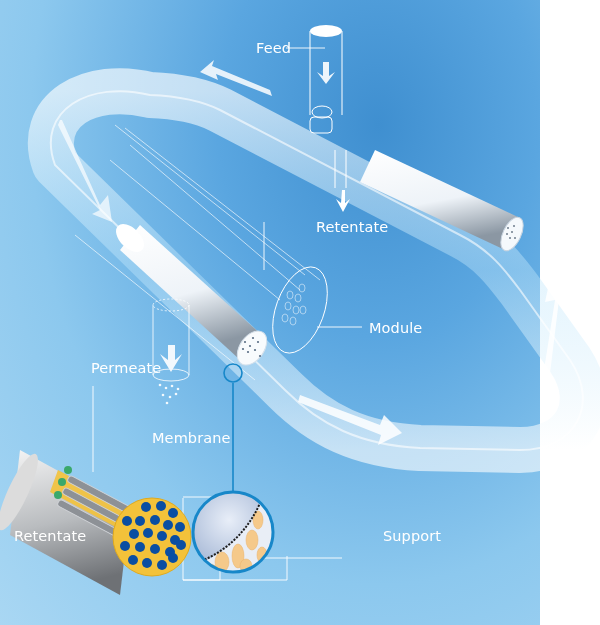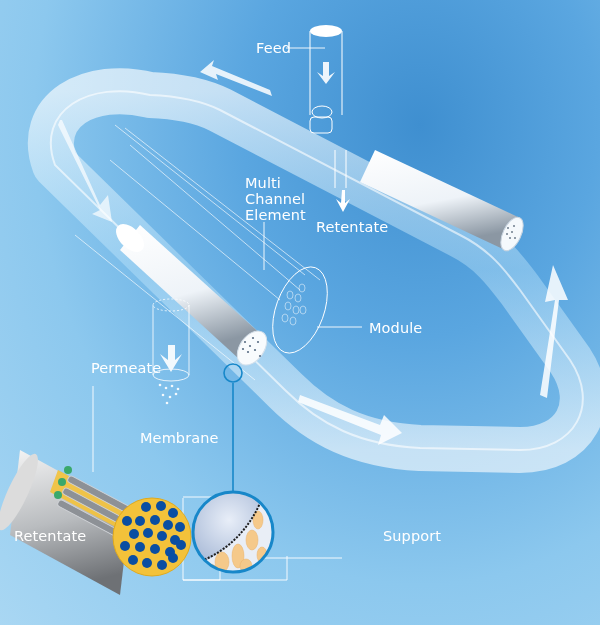--- a/index.html
+++ b/index.html
@@ -1,17 +1,17 @@
 <!DOCTYPE html>
 <html><head>
 <meta charset="utf-8">
 <style>
   html,body{margin:0;padding:0;}
   body{width:600px;height:625px;overflow:hidden;font-family:"DejaVu Sans",sans-serif;}
-  #stage{position:relative;width:600px;height:625px;
+  #stage{position:relative;width:540px;height:625px;
     background:radial-gradient(ellipse at 70% 20%, #3f8fd0 0%, #5aa6e0 30%, #8cc8ee 65%, #a9d7f3 100%);}
   #stage svg{position:absolute;left:0;top:0;}
   .lbl{position:absolute;color:#ffffff;font-size:14.5px;line-height:16px;letter-spacing:0.1px;white-space:nowrap;}
   .lbl.multi{white-space:normal;width:80px;}
 </style>
 </head>
 <body>
 
 <div id="stage">
   <svg width="600" height="625" viewBox="0 0 600 625">
@@ -199,23 +199,18 @@
             <ellipse cx="262" cy="555" rx="5" ry="8"></ellipse>
         </g>
         <path d="M198,562 C225,553 250,530 262,498" fill="none" stroke="#1d1d1d" stroke-width="2" stroke-dasharray="2 1.5"></path>
       </g>
       <circle cx="233" cy="532" r="40" fill="none" stroke="#1787c9" stroke-width="3"></circle>
     </g>
   </svg>
 
   <div class="lbl" style="left:256px;top:40px;">Feed</div>
   <div class="lbl" style="left:316px;top:219px;">Retentate</div>
-  <div class="lbl multi" style="left:245px;top:175px;">
-    <div>Multi</div>
-    <div>Channel</div>
-    <div>Element</div>
-  </div>
   <div class="lbl" style="left:369px;top:320px;">Module</div>
   <div class="lbl" style="left:91px;top:360px;">Permeate</div>
-  <div class="lbl" style="left:140px;top:430px;">Membrane</div>
+  <div class="lbl" style="left:152px;top:430px;">Membrane</div>
   <div class="lbl" style="left:14px;top:528px;">Retentate</div>
   <div class="lbl" style="left:347px;top:528px;margin-left:36px;">Support</div>
 </div>
 
 </body></html>

